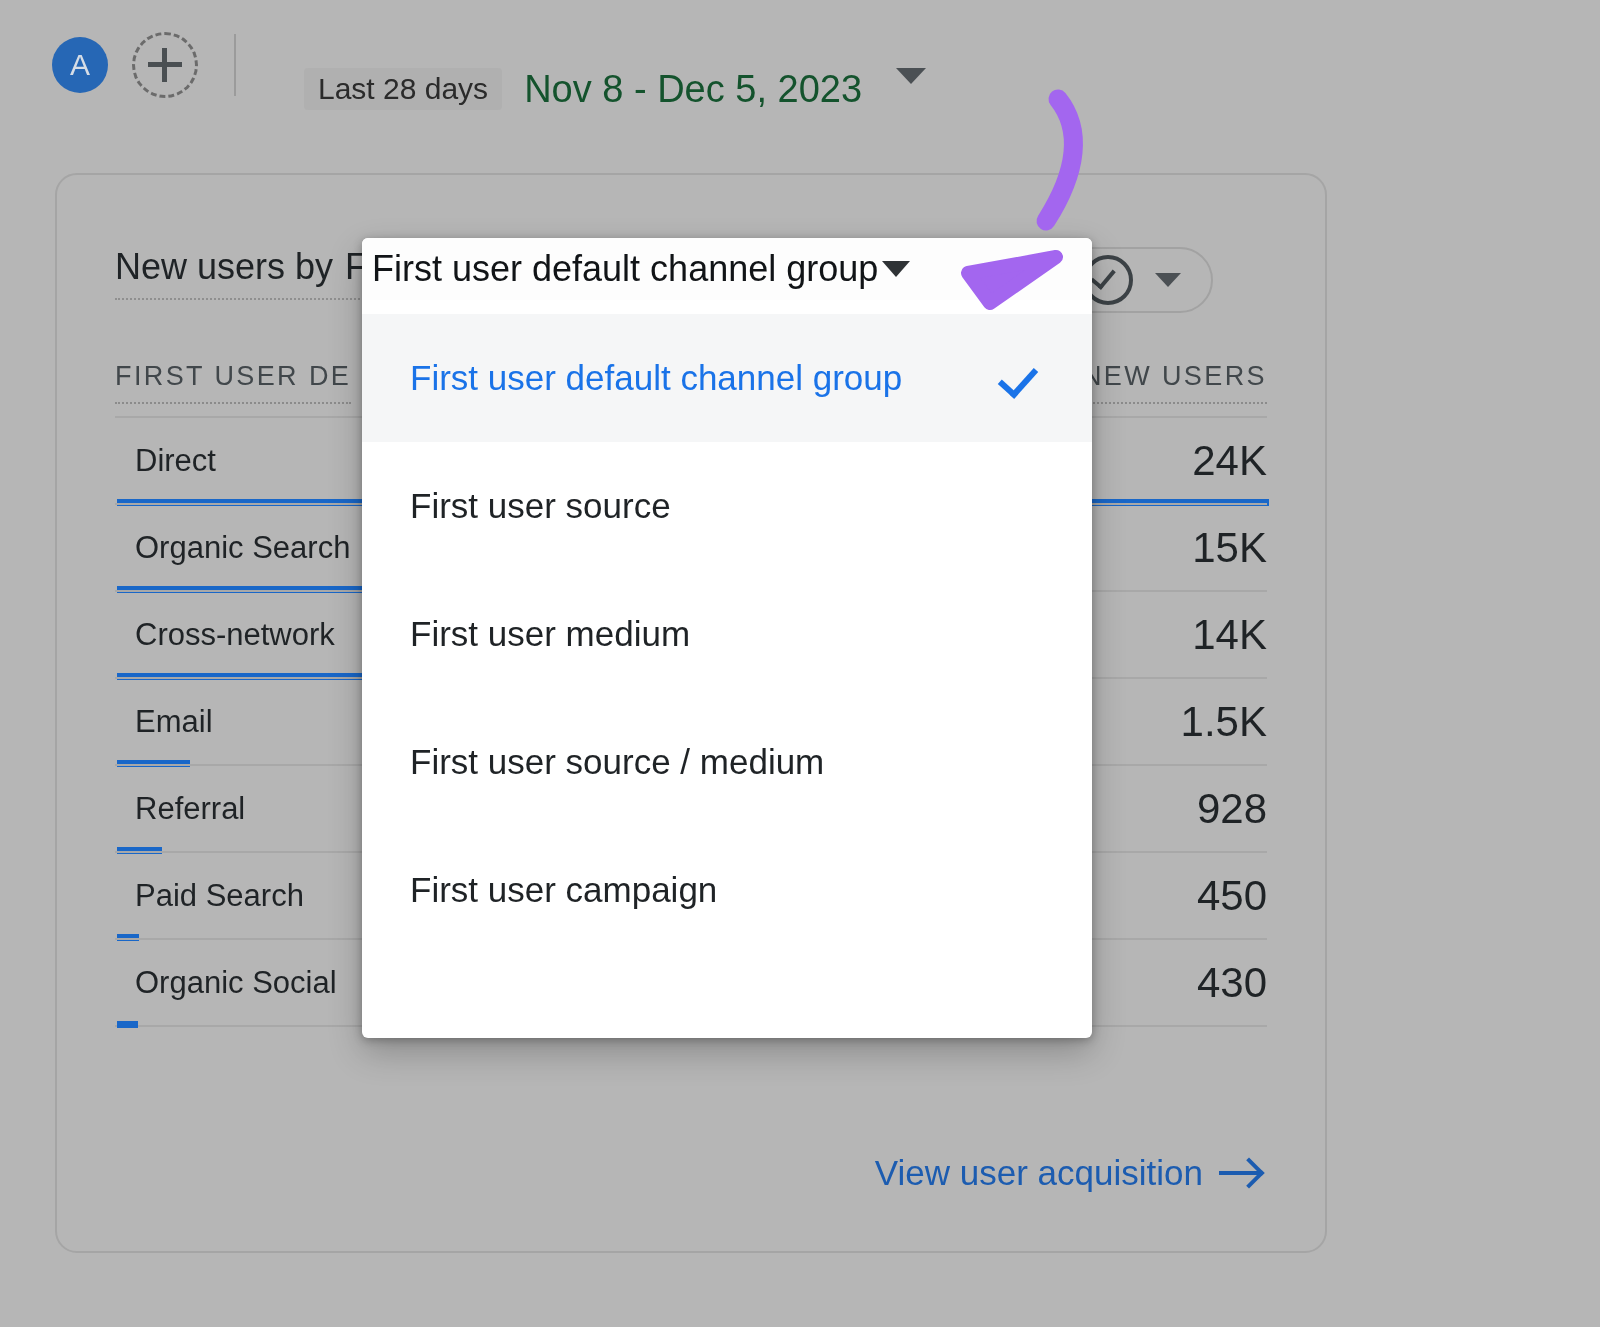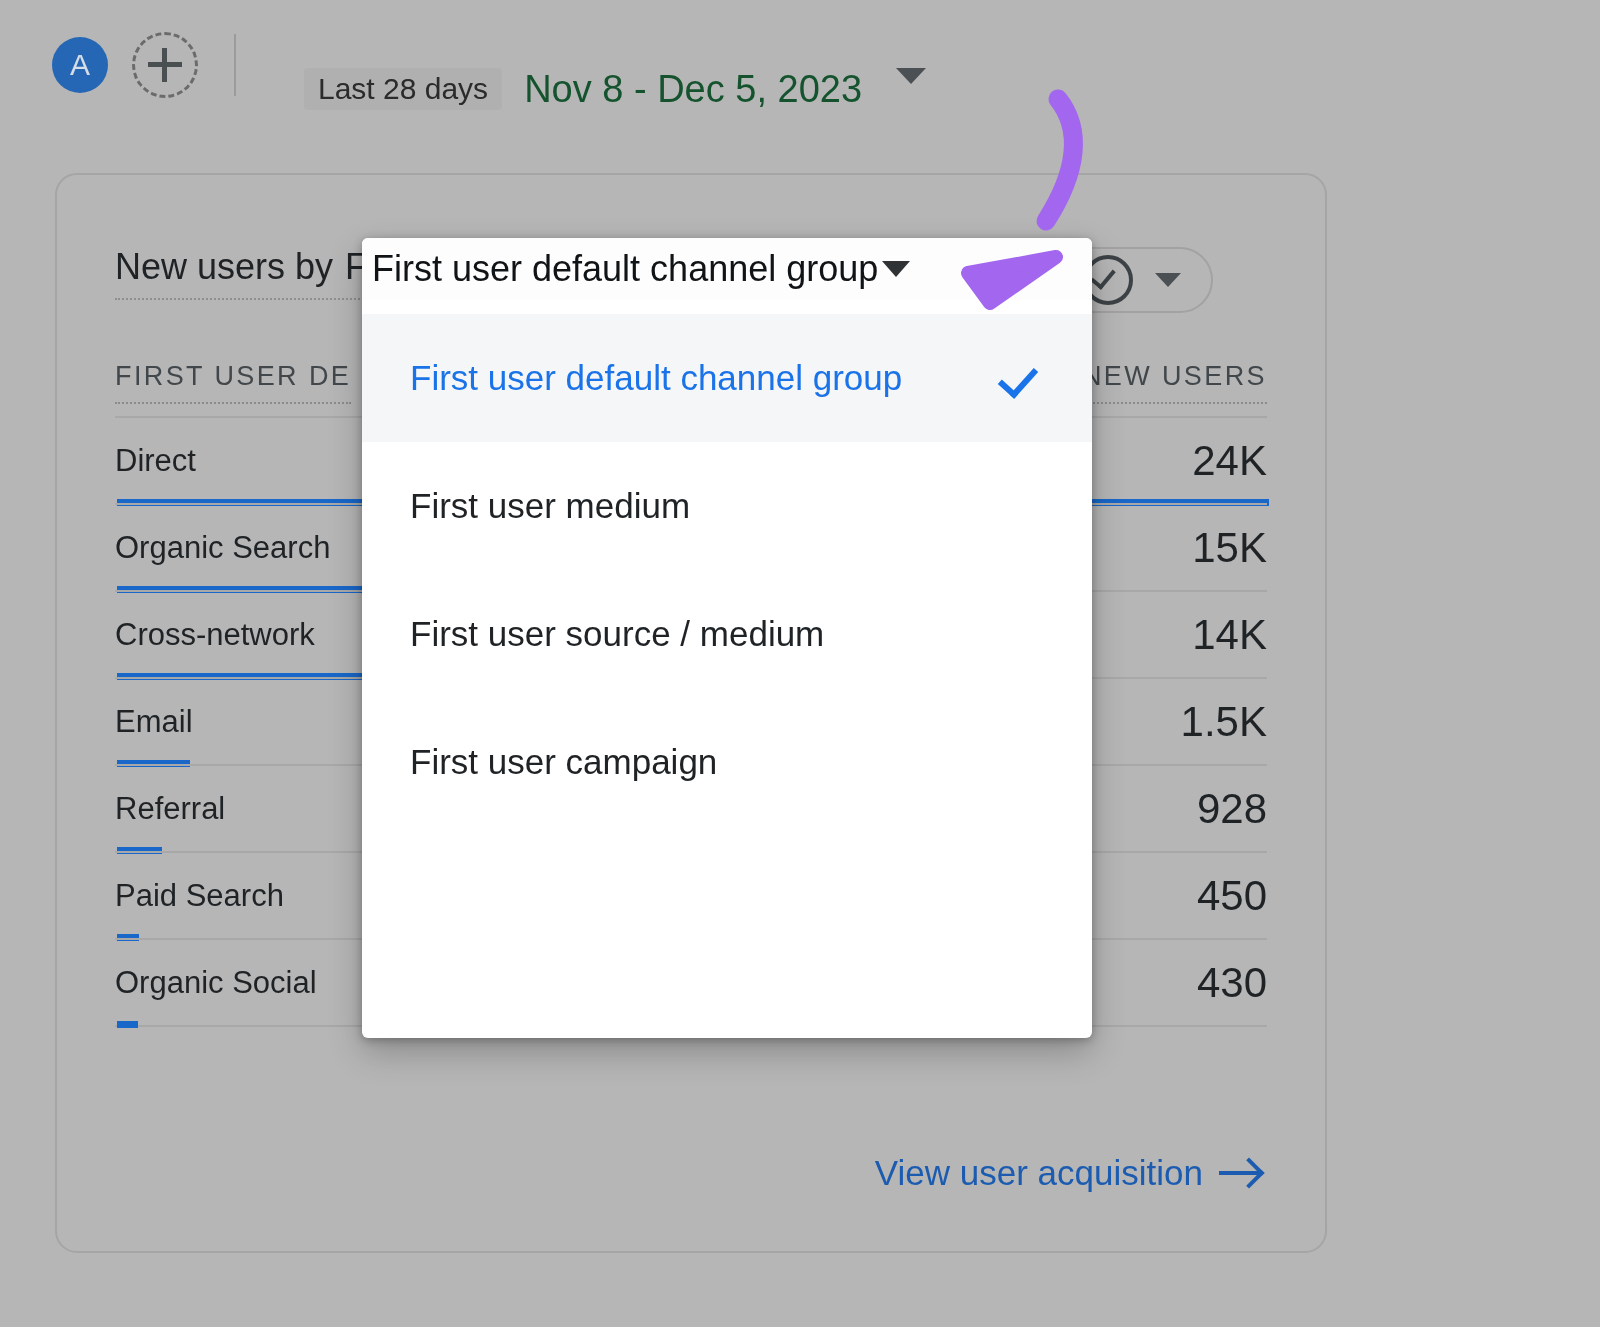--- a/index.html
+++ b/index.html
@@ -196,20 +196,21 @@
     position: relative;
     display: flex;
     align-items: center;
     justify-content: space-between;
   }
   .row:first-of-type { border-top: 2px solid #a8a8a8; }
   .row-label {
     font-size: 31px;
     color: #1f2326;
     white-space: nowrap;
+    margin-left: 20px;
   }
   .row-value {
     font-size: 42px;
     color: #1f2326;
     white-space: nowrap;
   }
   .row-bar {
     position: absolute;
     left: 2px;
     bottom: -3px;
@@ -416,20 +417,23 @@
   <div id="dropdown-current">
     <span id="dropdown-current-label">First user default channel group</span>
     <span id="dropdown-current-caret"></span>
   </div>
   <div id="dropdown-list">
       <div class="menu-item selected">
         <span class="menu-item-label">First user default channel group</span>
         <span class="menu-check"></span>
       </div>
       <div class="menu-item">
+        <span class="menu-item-label">First user source</span>
+      </div>
+      <div class="menu-item">
         <span class="menu-item-label">First user medium</span>
       </div>
       <div class="menu-item">
         <span class="menu-item-label">First user source / medium</span>
       </div>
       <div class="menu-item">
         <span class="menu-item-label">First user campaign</span>
       </div>
     </div>
 </div>

